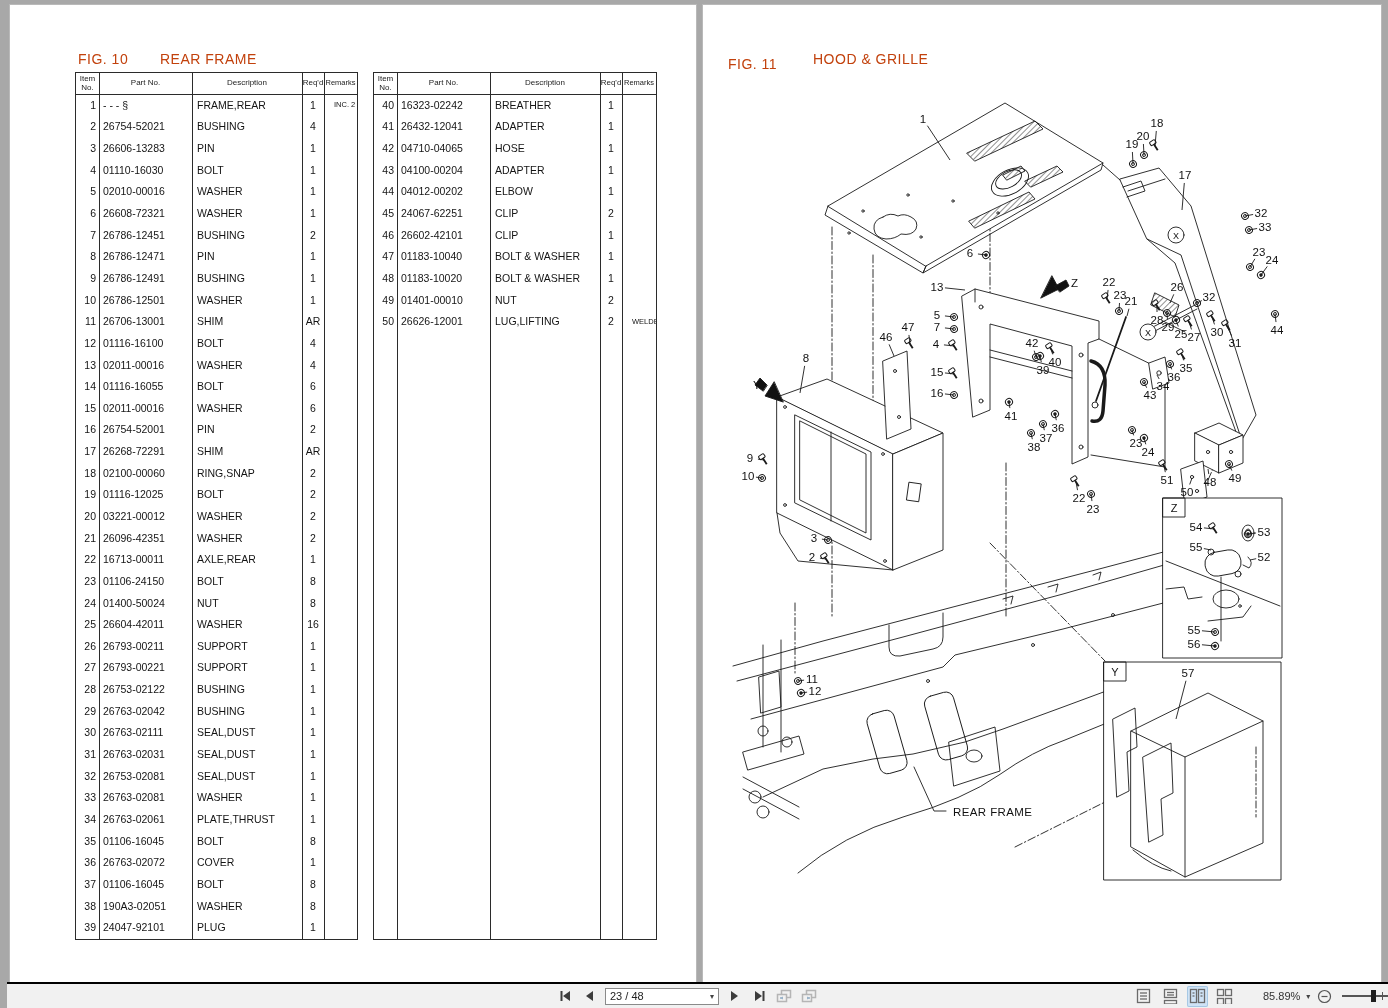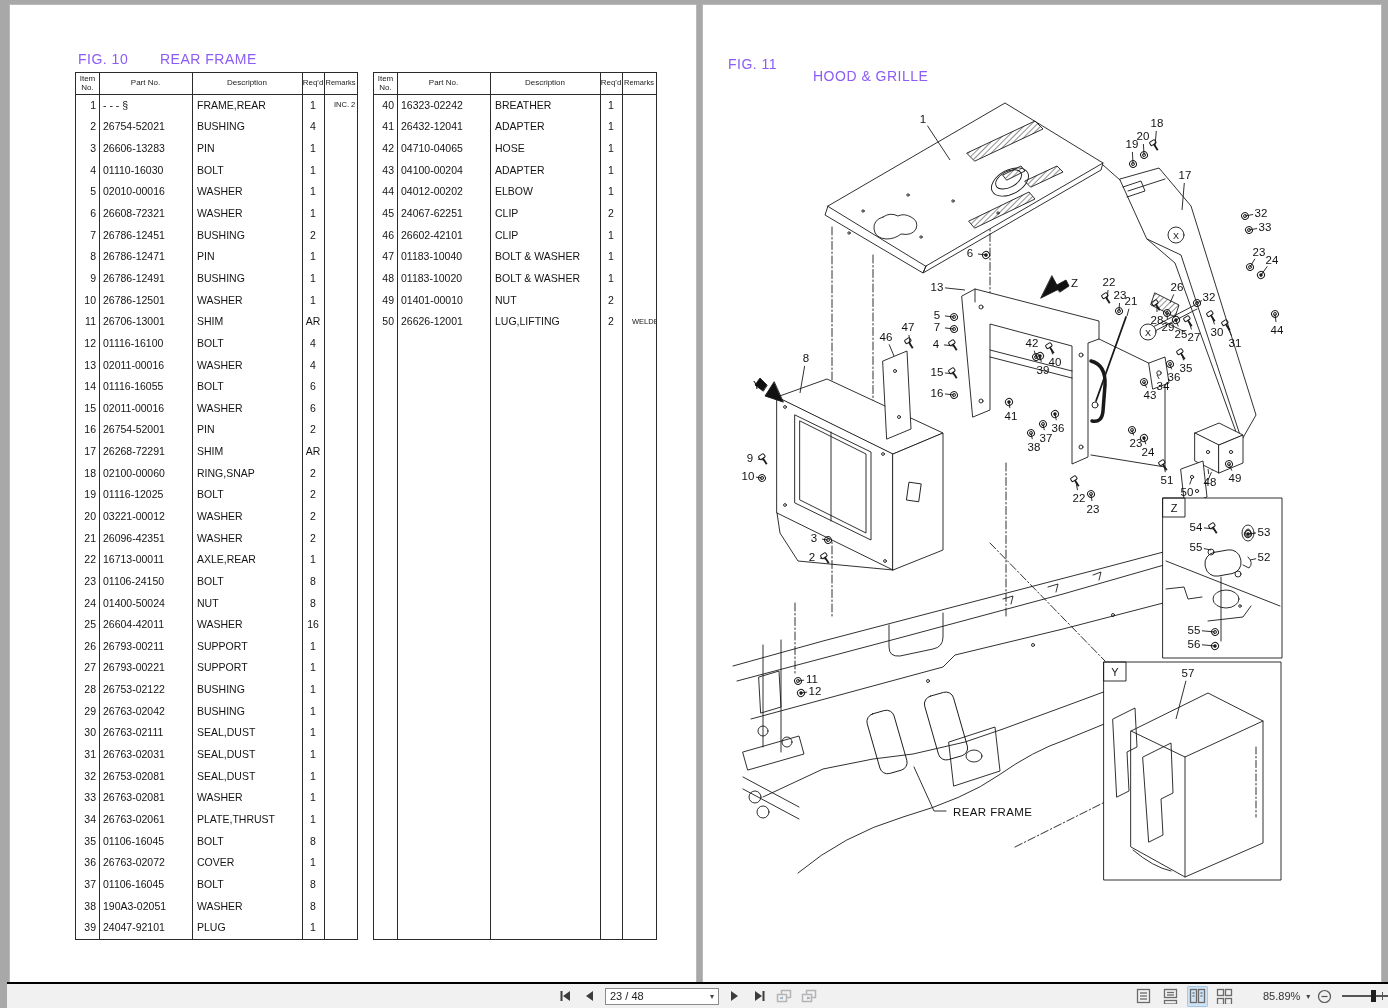--- a/index.html
+++ b/index.html
@@ -1,21 +1,21 @@
 <!DOCTYPE html>
 <html><head>
 <meta charset="utf-8">
 <style>
   html,body{margin:0;padding:0}
   body{width:1388px;height:1008px;position:relative;overflow:hidden;background:#a8a8a8;
        font-family:"Liberation Sans",sans-serif;color:#141414}
   .page{position:absolute;top:5px;height:979px;background:#fff;box-shadow:0 0 0 1px #b9b9b9}
   #pageL{left:10px;width:686px}
   #pageR{left:703px;width:678px}
-  .figlabel{position:absolute;font-size:14px;letter-spacing:.5px;color:#8b5cf6;white-space:nowrap}
+  .figlabel{position:absolute;font-size:14px;letter-spacing:.5px;color:#c2410c;white-space:nowrap}
   
   .ptable{position:absolute;border-top:1.3px solid #2b2b2b;border-bottom:1.3px solid #2b2b2b;
           border-left:1px solid #2b2b2b;border-right:1px solid #2b2b2b;background:transparent}
   .ptable .vline{position:absolute;top:0;bottom:0;width:1px;background:#2b2b2b}
   .ptable .hline{position:absolute;left:0;right:0;top:21px;height:1px;background:#2b2b2b}
   .thead{display:flex;height:21px;align-items:center;font-size:8px;line-height:1.1;color:#222}
   .thead>div{text-align:center;padding:0}
   .trow{display:flex;height:21.65px;align-items:center;font-size:10.5px;white-space:nowrap}
   .td,.hc{box-sizing:border-box;overflow:hidden}
   .c0{width:23px;text-align:right;padding-right:3px}
@@ -426,21 +426,21 @@
         <div class="td c1">26626-12001</div>
         <div class="td c2">LUG,LIFTING</div>
         <div class="td c3">2</div>
         <div class="td c4">WELDED</div>
       </div>
     </div>
 </div>
 
 <div class="page" id="pageR">
   <div class="figlabel" style="left:25px;top:51px">FIG. 11</div>
-  <div class="figlabel" style="left:110px;top:63px">HOOD &amp; GRILLE</div>
+  <div class="figlabel" style="left:110px;top:46px">HOOD &amp; GRILLE</div>
 
   <svg class="diag" viewBox="0 0 678 979">
     <defs>
       <pattern id="hatch" width="4" height="4" patternUnits="userSpaceOnUse" patternTransform="rotate(45)">
         <line x1="0" y1="0" x2="0" y2="4" stroke="#222" stroke-width="1"></line>
       </pattern>
     </defs>
     <g stroke="#1a1a1a" stroke-width="0.9" fill="none" stroke-linejoin="round" stroke-linecap="round">
 
       <g stroke-dasharray="8 2.5 1.5 2.5">

